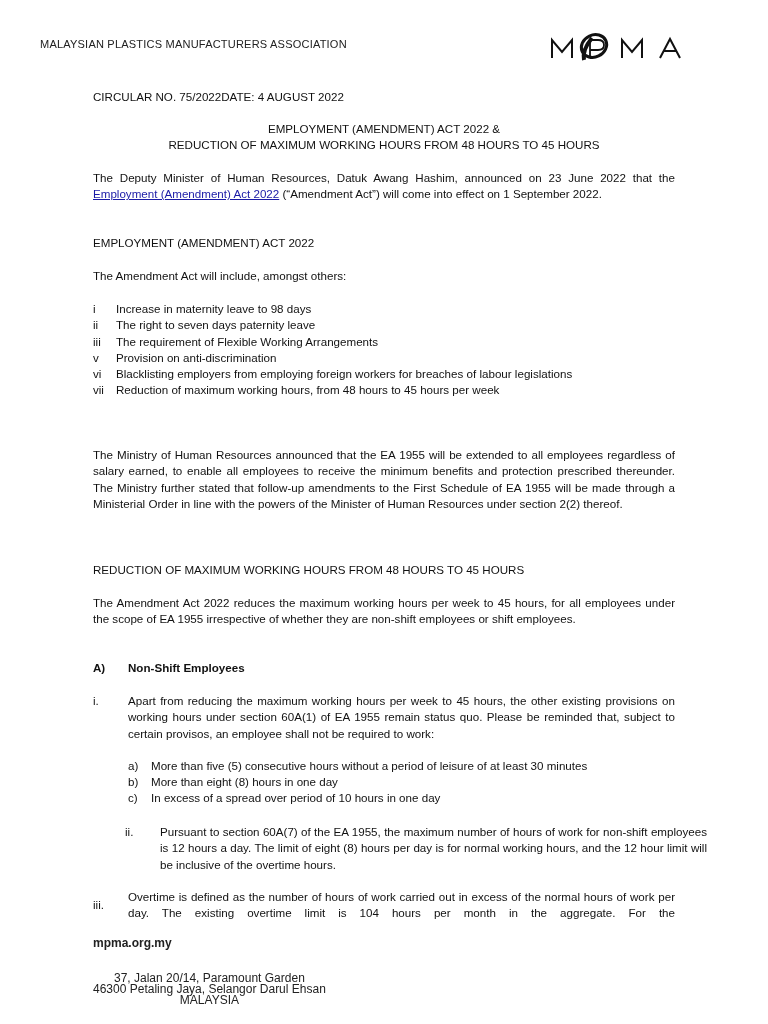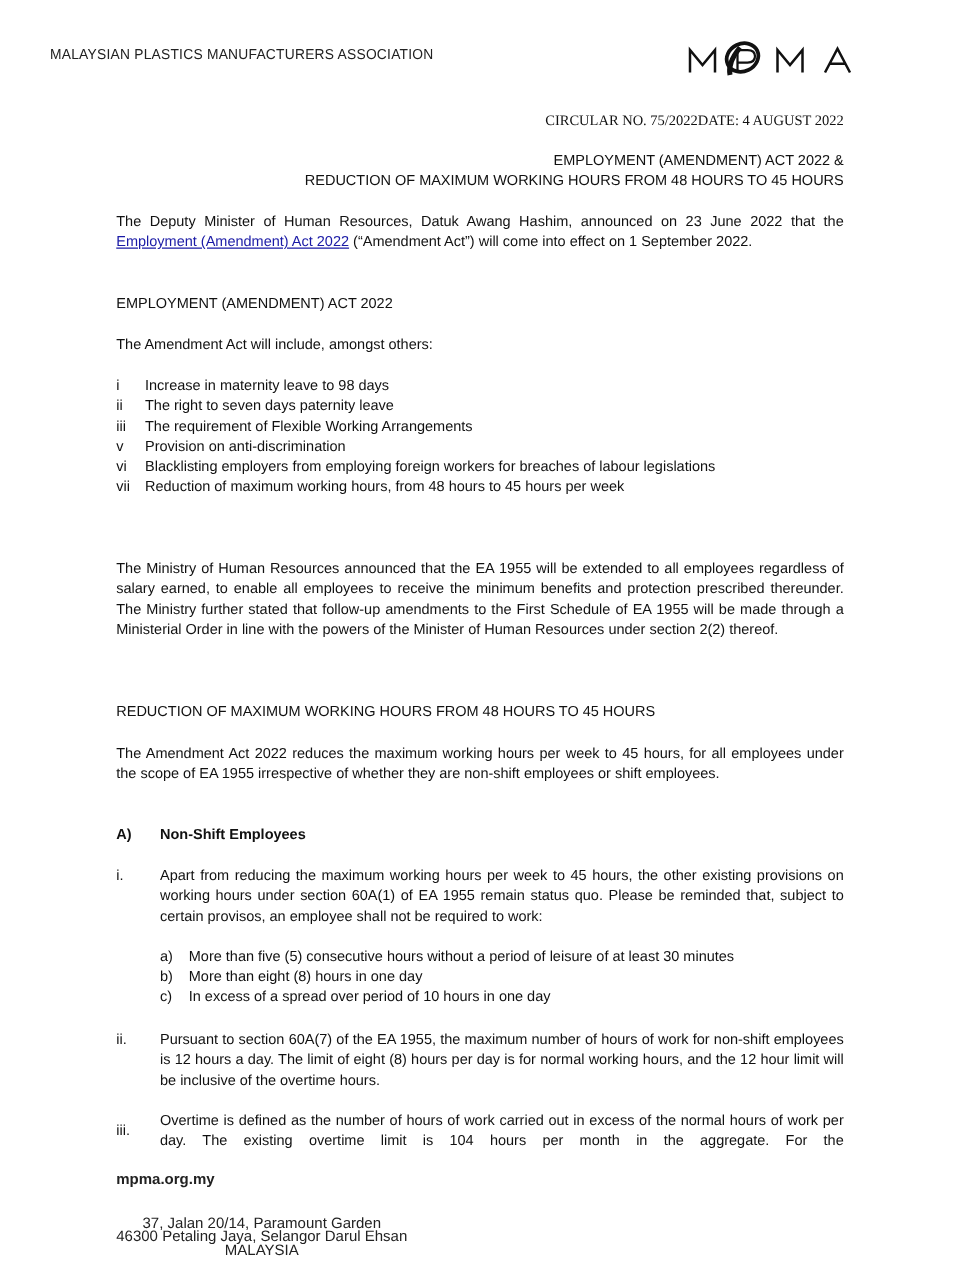--- a/index.html
+++ b/index.html
@@ -1,21 +1,21 @@
 <!DOCTYPE html>
 <html><head>
 <meta charset="utf-8">
 <style>
   html, body { margin: 0; padding: 0; background: #ffffff; }
   body { width: 768px; height: 1024px; position: relative; overflow: hidden; color: #111; }
   .org-name { position: absolute; left: 40px; top: 38px; font-family: "Liberation Sans", sans-serif; font-size: 11.5px; letter-spacing: 0.2px; color: #222; transform: scaleX(0.96); transform-origin: left; }
   .logo { position: absolute; left: 548px; top: 30px; width: 164px; height: 36px; }
   .row { position: absolute; left: 93px; width: 582px; font-family: "Liberation Sans", sans-serif; font-size: 11.6px; line-height: 16.3px; }
-  .circ { display: flex; justify-content: flex-end; font-family: Liberation Serif, serif; }
-  .center { text-align: right; }
+  .circ { display: flex; justify-content: flex-start; }
+  .center { text-align: center; }
   .just { text-align: justify; }
   .just-last { text-align: justify; text-align-last: left; }
   a.link { color: #1a1aa6; text-decoration: underline; font-weight: normal; }
   .list { margin: 0; padding: 0; list-style: none; }
   .list li { display: flex; }
   .list .num { width: 23px; flex: none; }
   .list .txt { flex: 1; }
   .sec-num { width: 35px; flex: none; }
   .sub li .num { width: 23px; }
   .footer { position: absolute; font-family: "Liberation Sans", sans-serif; font-size: 12px; line-height: 11px; color: #222; }
@@ -113,21 +113,21 @@
           <span class="txt">More than eight (8) hours in one day</span>
         </li>
       <li>
           <span class="num">c)</span>
           <span class="txt">In excess of a spread over period of 10 hours in one day</span>
         </li>
     </ul>
   </div>
 </div>
 
-<div class="row" style="top:824px; display:flex;">
+<div class="row" style="top:824px; display:flex;margin-left:32px;">
   <span class="sec-num">ii.</span>
   <div class="just-last" style="flex:1;">Pursuant to section 60A(7) of the EA 1955, the maximum number of hours of work for non-shift employees is 12 hours a day. The limit of eight (8) hours per day is for normal working hours, and the 12 hour limit will be inclusive of the overtime hours.</div>
 </div>
 
 <div class="row" style="top:889px; display:flex;align-items:center;">
   <span class="sec-num">iii.</span>
   <div class="just" style="flex:1; text-align-last: justify;">Overtime is defined as the number of hours of work carried out in excess of the normal hours of work per day. The existing overtime limit is 104 hours per month in the aggregate. For the</div>
 </div>
 
 <div class="footer" style="left:93px; top:938px; font-weight:bold;">mpma.org.my</div>

